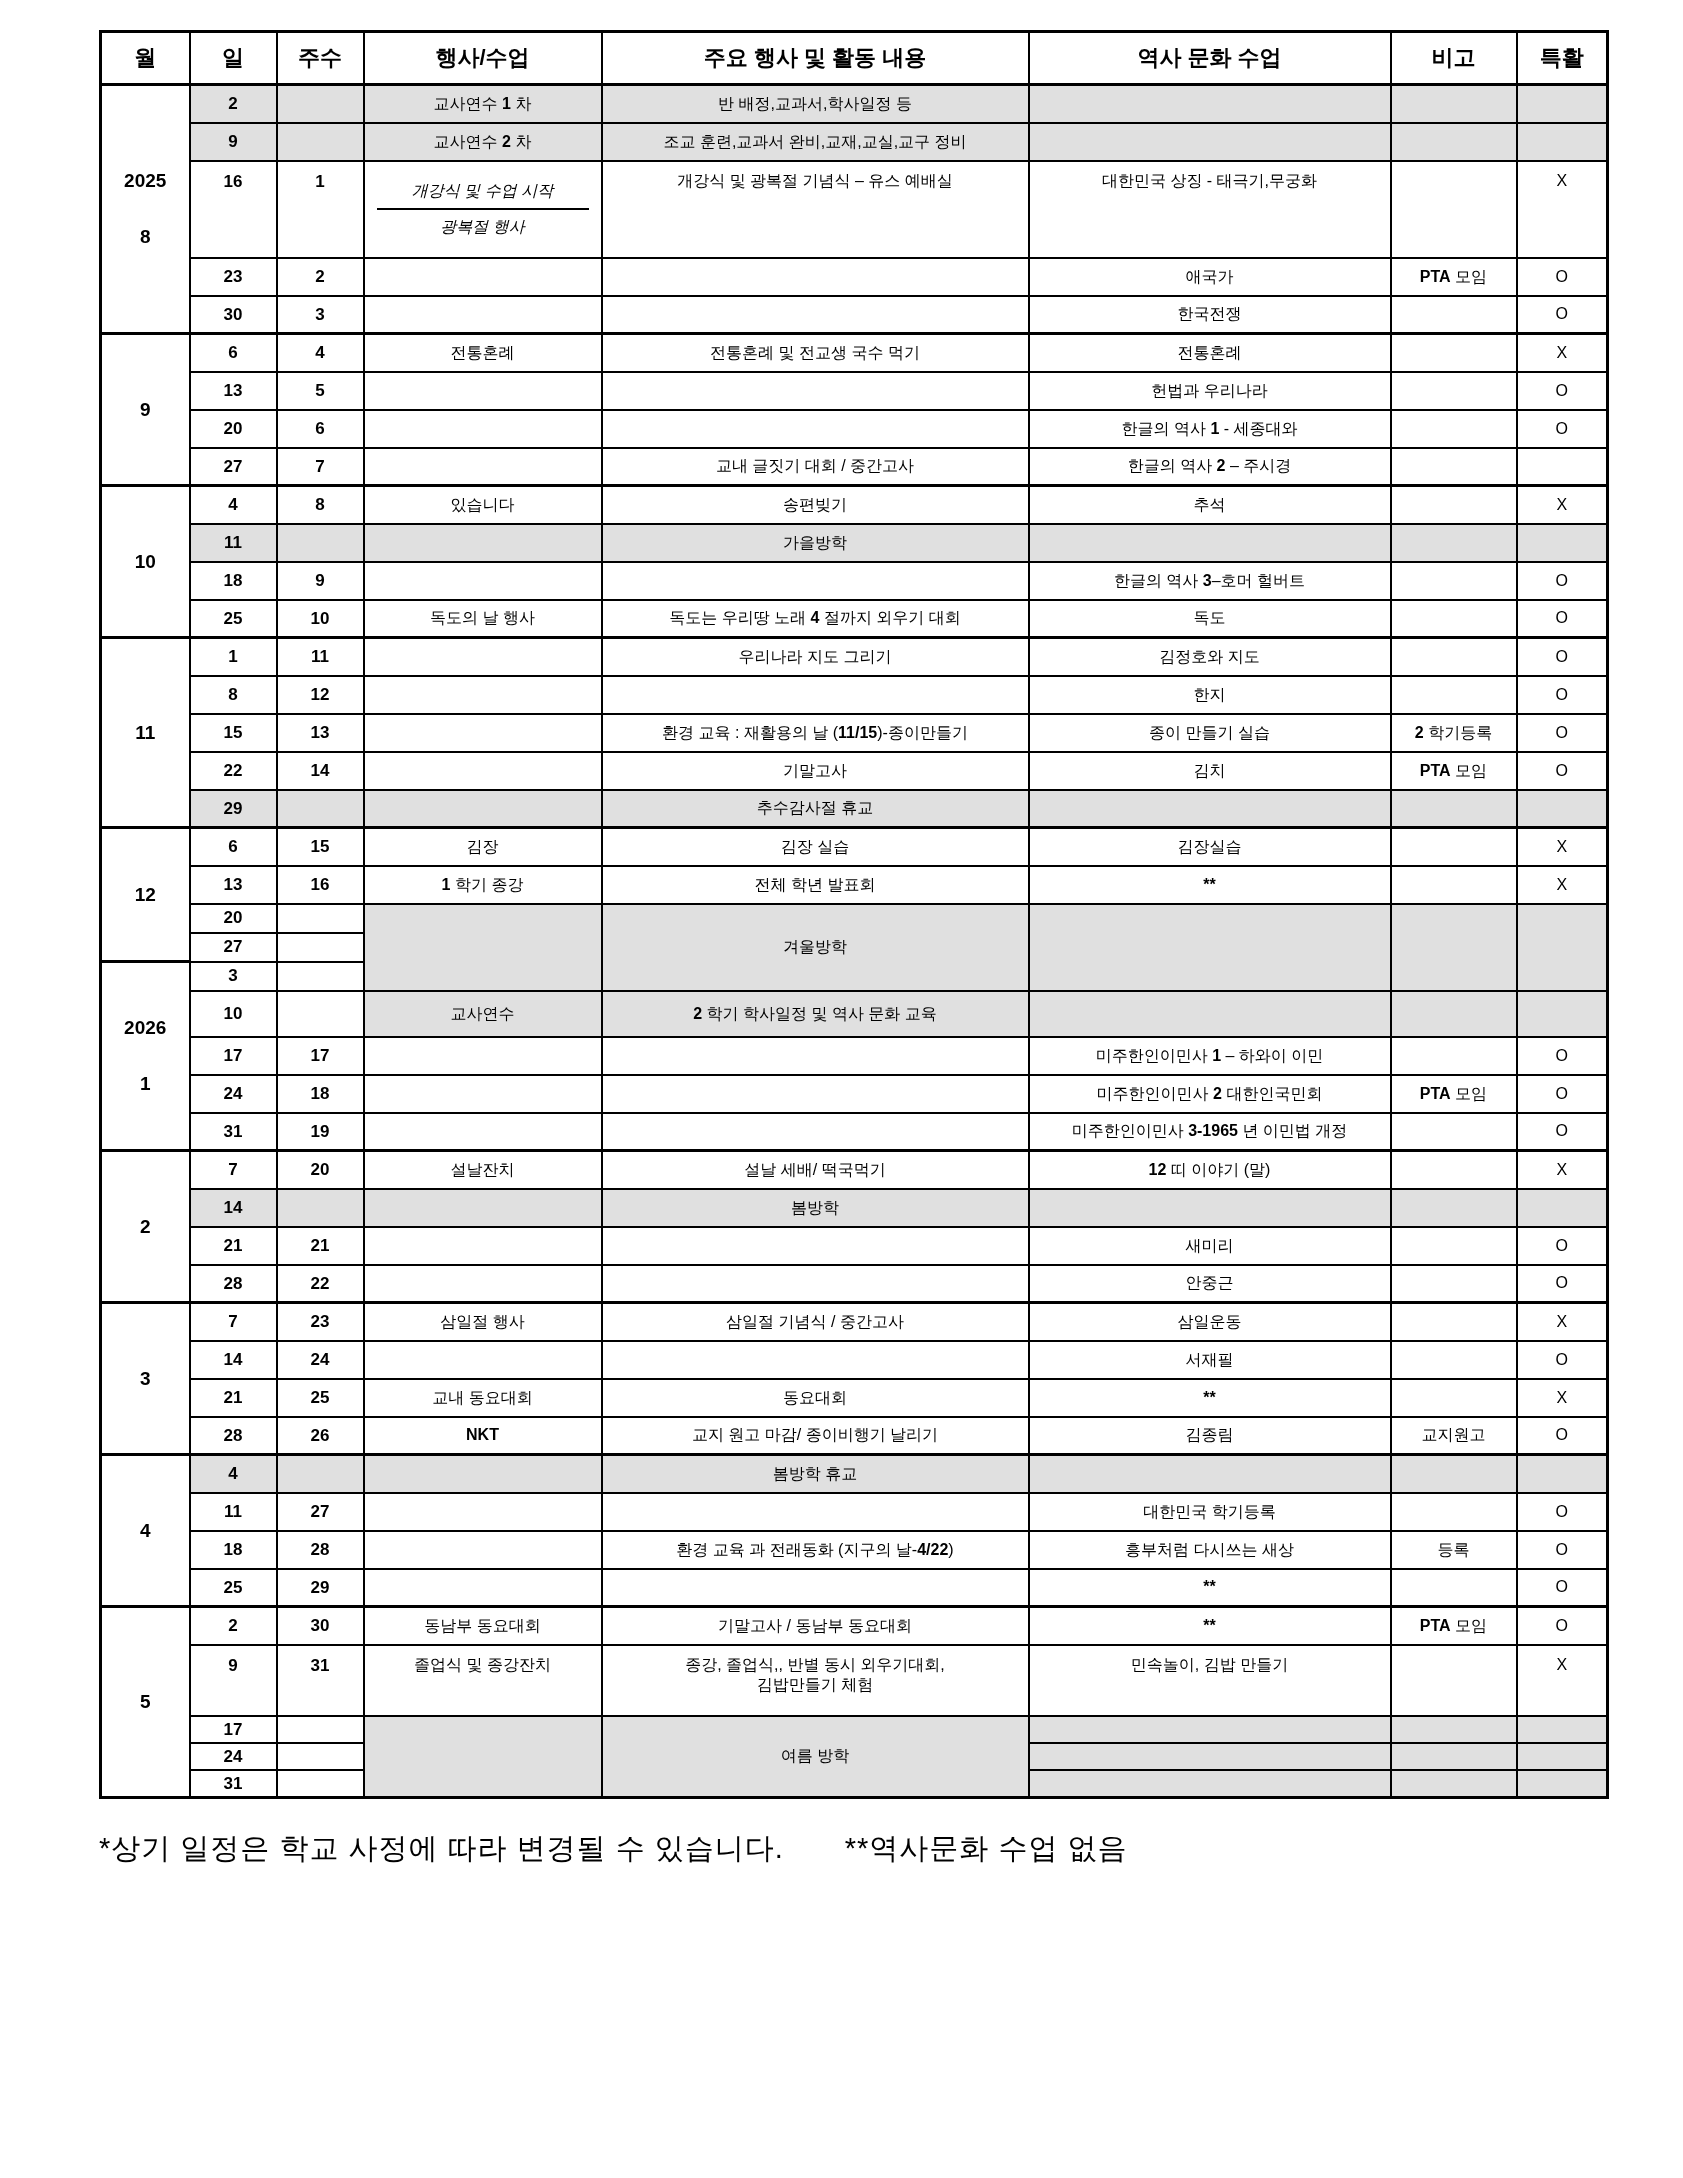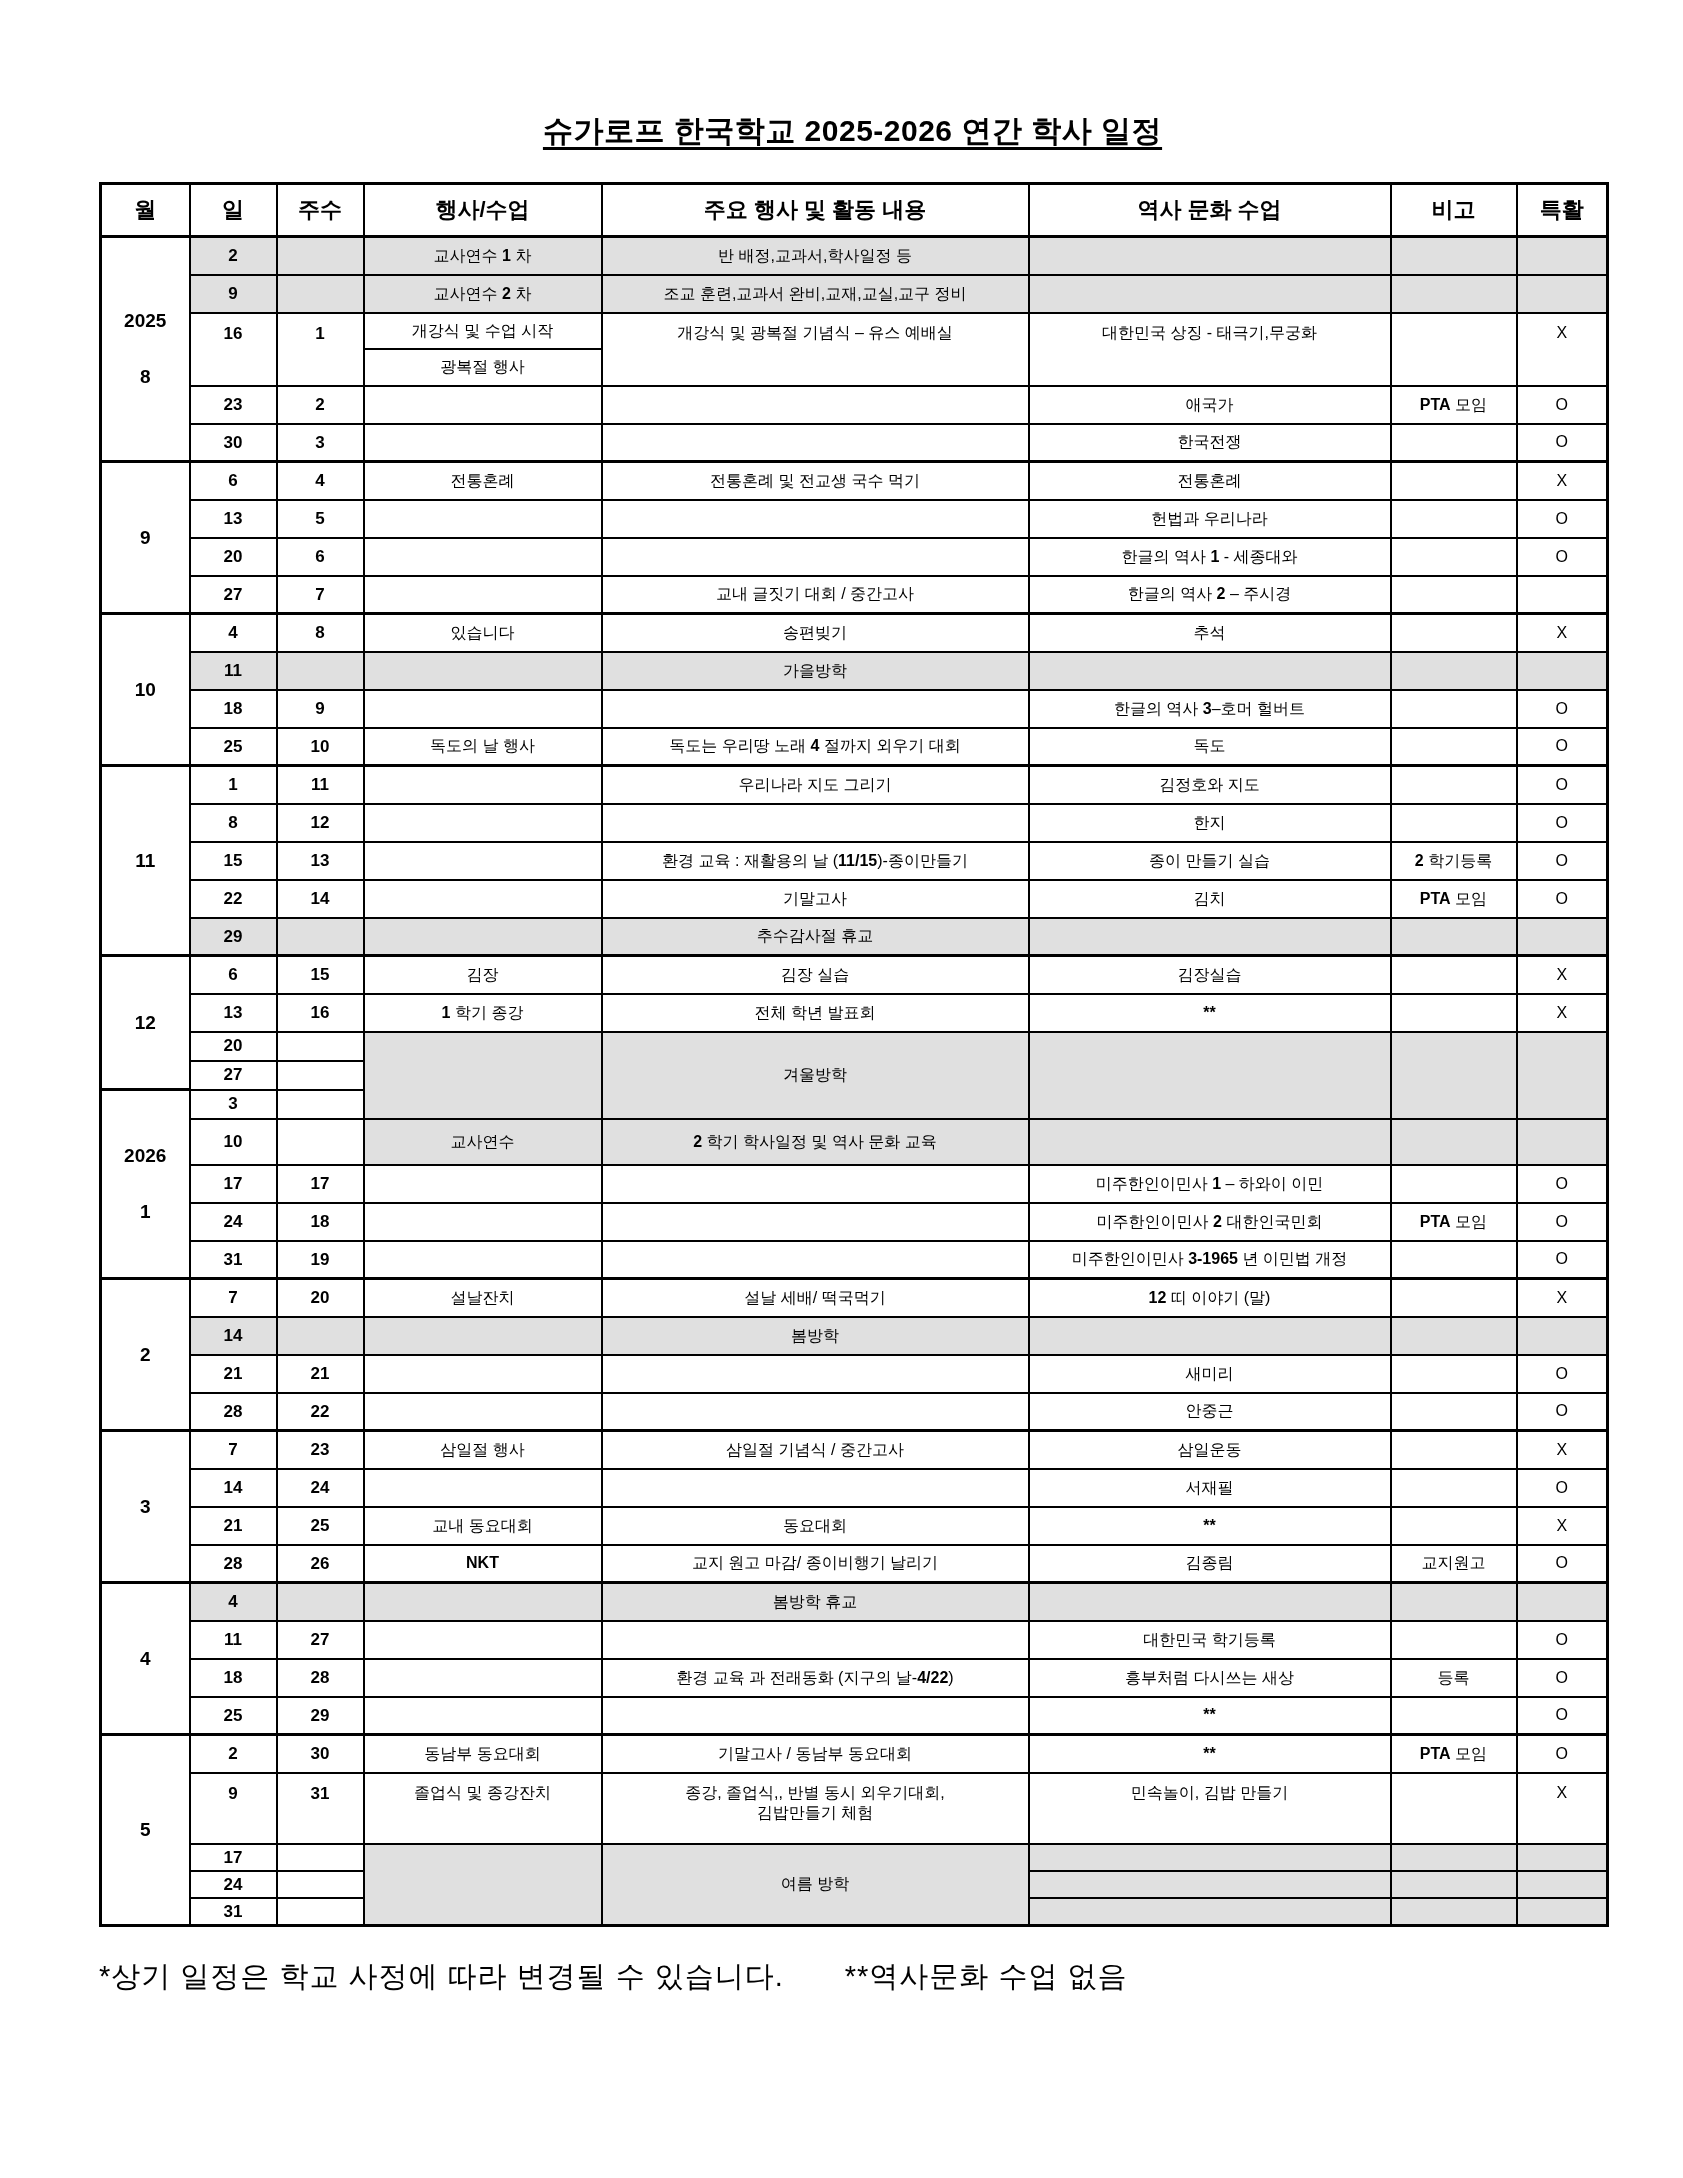--- a/index.html
+++ b/index.html
@@ -29,34 +29,33 @@
   tbody tr.tall{height:71px;}
   tbody tr.short{height:29px;}
   tbody tr.mid{height:46px;}
   tbody tr.shorter{height:26px;}
   td.col-day,td.col-week{font-weight:bold;font-size:17px;}
   td.col-month{font-weight:bold;font-size:19px;}
   td.col-month div + div{margin-top:32px;}
   td.shaded{background:#e0e0e0;}
   td.mtop{border-top:3px solid #000;}
   td.vtop{vertical-align:top;padding-top:9px;}
-  td.split-cell{padding:0;vertical-align:top;}
+  td.split-cell{padding:12px;vertical-align:top;font-style:italic;}
   .split-wrap{display:flex;flex-direction:column;height:71px;}
   .split-wrap div{flex:1;display:flex;align-items:center;justify-content:center;}
   .split-wrap div:first-child{border-bottom:2px solid #000;}
   b{font-weight:bold;}
   .footnote-kr{margin-top:30px;font-size:29px;letter-spacing:1px;}
   .footnote-kr .right{margin-left:61px;}
   .footnote-en{margin-top:16px;font-size:21px;}
 </style>
 </head>
 <body>
 
 <div class="page">
-  <div class="title">슈가로프 한국학교 2025-2026 연간 학사 일정</div>
 
   <table class="schedule">
     <colgroup>
       <col class="c-month">
         <col class="c-day">
         <col class="c-week">
         <col class="c-event">
       <col class="c-main">
         <col class="c-history">
         <col class="c-note">

